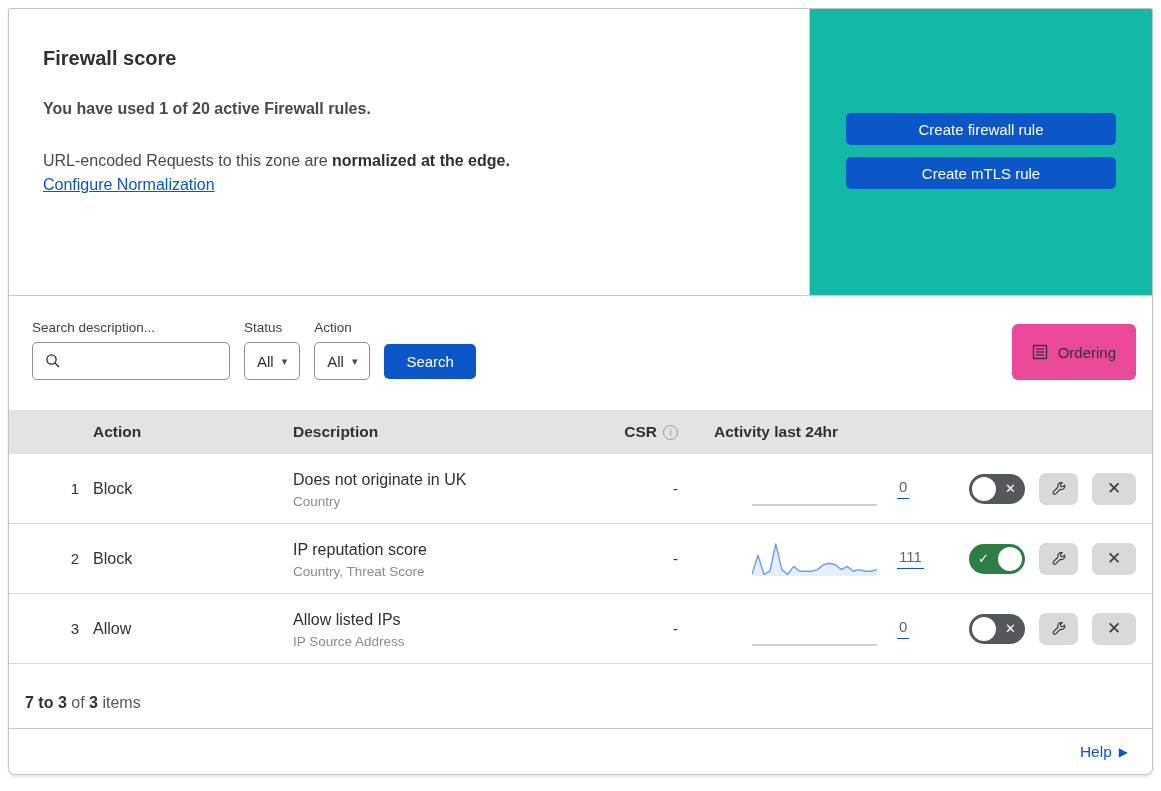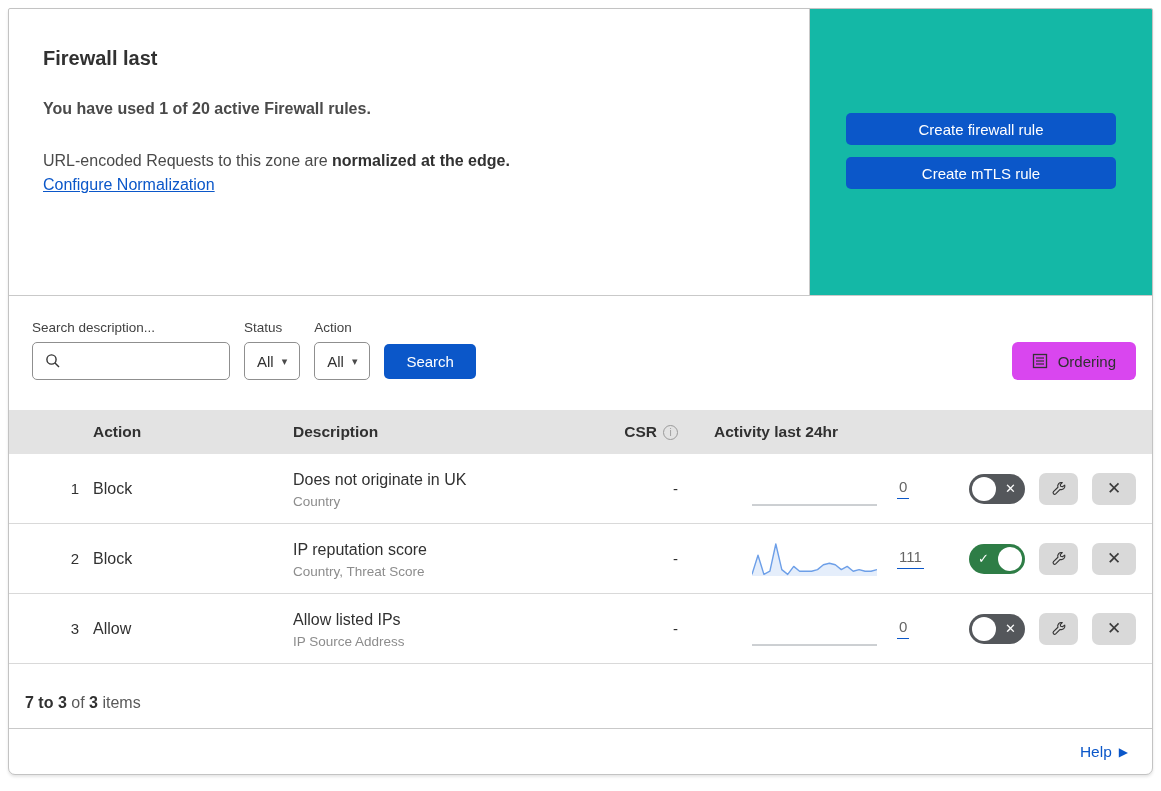--- a/index.html
+++ b/index.html
@@ -26,21 +26,21 @@
   .filter-left { display:flex; align-items:flex-end; gap:14px; }
   .field-label { display:block; font-size:13.5px; color:#424242; margin-bottom:7px; }
   .search-box { display:flex; align-items:center; width:198px; height:38px; border:1px solid #8f8f8f; border-radius:5px; background:#fff; padding:0 8px; }
   .search-box input { border:none; outline:none; flex:1; font-size:15px; font-family:inherit; min-width:0; background:transparent; }
   .mag { width:16px; height:16px; margin:0 6px 0 4px; flex:0 0 auto; }
   .select { display:flex; align-items:center; gap:8px; height:38px; border:1px solid #8f8f8f; border-radius:5px;
             background:#fff; padding:16px 12px; font-size:15px; color:#313131; cursor:pointer; }
   .caret { font-size:11px; color:#4a4a4a; }
   .btn-search { height:35px; padding:0 22px; background:#0b57c9; color:#fff; border:none; border-radius:5px;
                 font-size:15px; font-family:inherit; cursor:pointer; margin-bottom:1px; }
-  .btn-ordering { display:flex; align-items:center; gap:10px; height:38px; padding:0 20px; background:#d946ef;
+  .btn-ordering { display:flex; align-items:center; gap:10px; height:56px; padding:0 20px; background:#ec4899;
                   color:#313131; border:none; border-radius:6px; font-size:15px; font-family:inherit; cursor:pointer; }
 
   
   .grid-row { display:grid; grid-template-columns:60px 200px 310px 75px 250px 1fr; align-items:center; padding:0 16px 0 24px; }
   .thead { background:#e3e3e3; height:44px; font-size:15.5px; font-weight:700; color:#313131; }
   .th-csr { justify-self:end; display:flex; align-items:center; gap:6px; }
   .info-circle { width:15px; height:15px; border:1px solid #9a9a9a; border-radius:50%; color:#9a9a9a;
                  font-size:10px; display:inline-flex; align-items:center; justify-content:center; font-weight:400; }
   .th-activity { padding-left:36px; }
   .trow { min-height:70px; border-bottom:1px solid #d9d9d9; background:#fff; }
@@ -77,21 +77,21 @@
   .help-arrow { font-size:12px; }
   svg { display:block; }
 </style>
 </head>
 <body>
 
 <div class="page">
 
   <div class="top">
     <div class="intro">
-      <h1 class="page-title">Firewall last</h1>
+      <h1 class="page-title">Firewall score</h1>
       <p class="usage">You have used 1 of 20 active Firewall rules.</p>
       <p class="normalization"><span>URL-encoded Requests to this zone are </span><b>normalized at the edge.</b></p>
       <a class="cfg-link">Configure Normalization</a>
     </div>
     <div class="actions-panel">
       <button class="btn-primary">Create firewall rule</button>
       <button class="btn-primary">Create mTLS rule</button>
     </div>
   </div>
 

